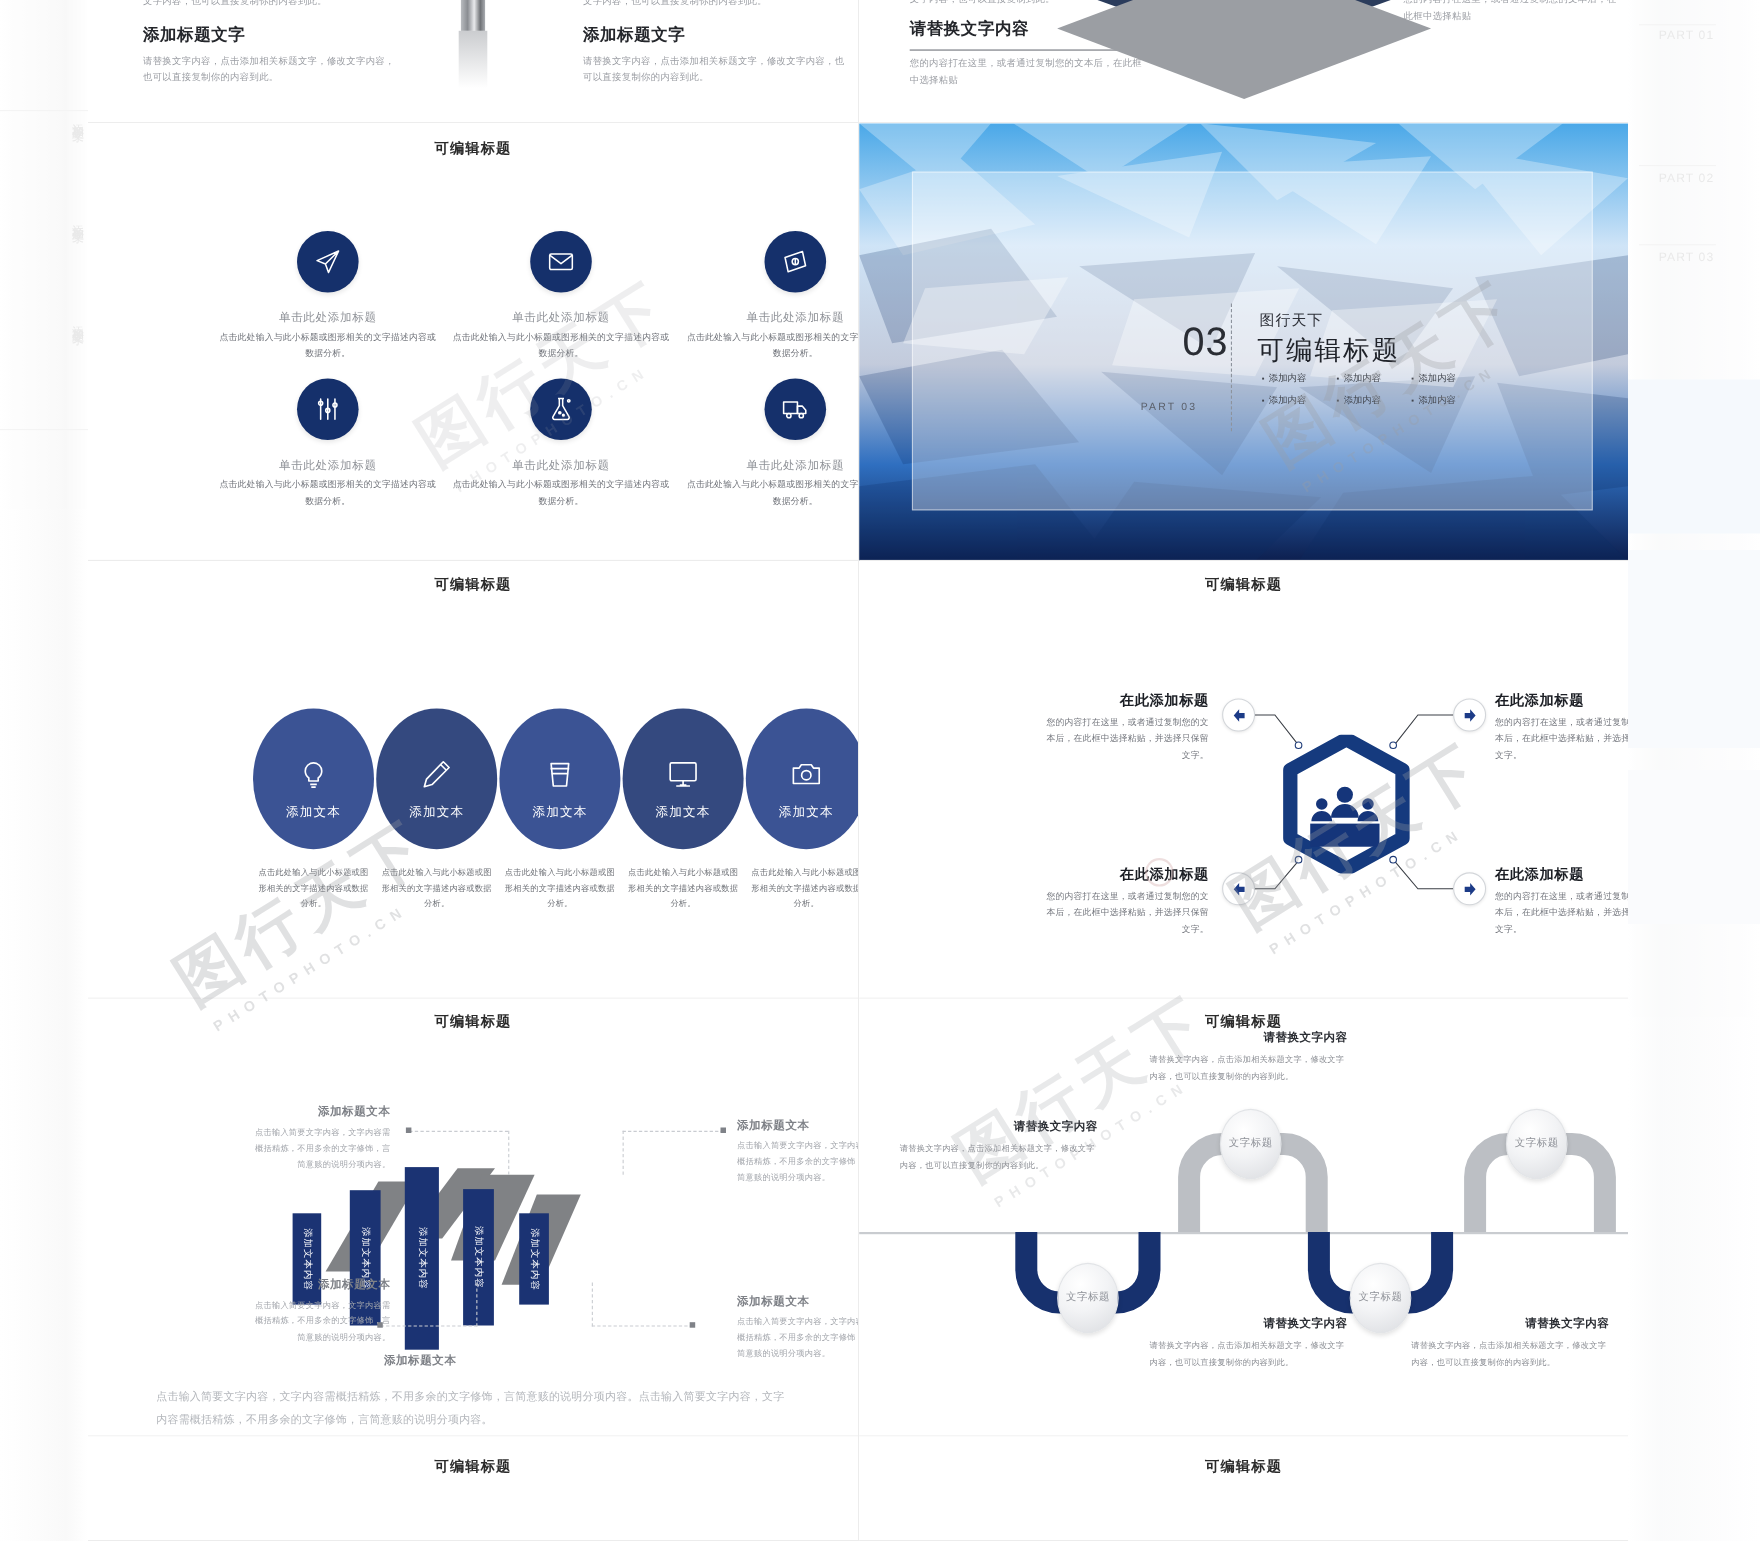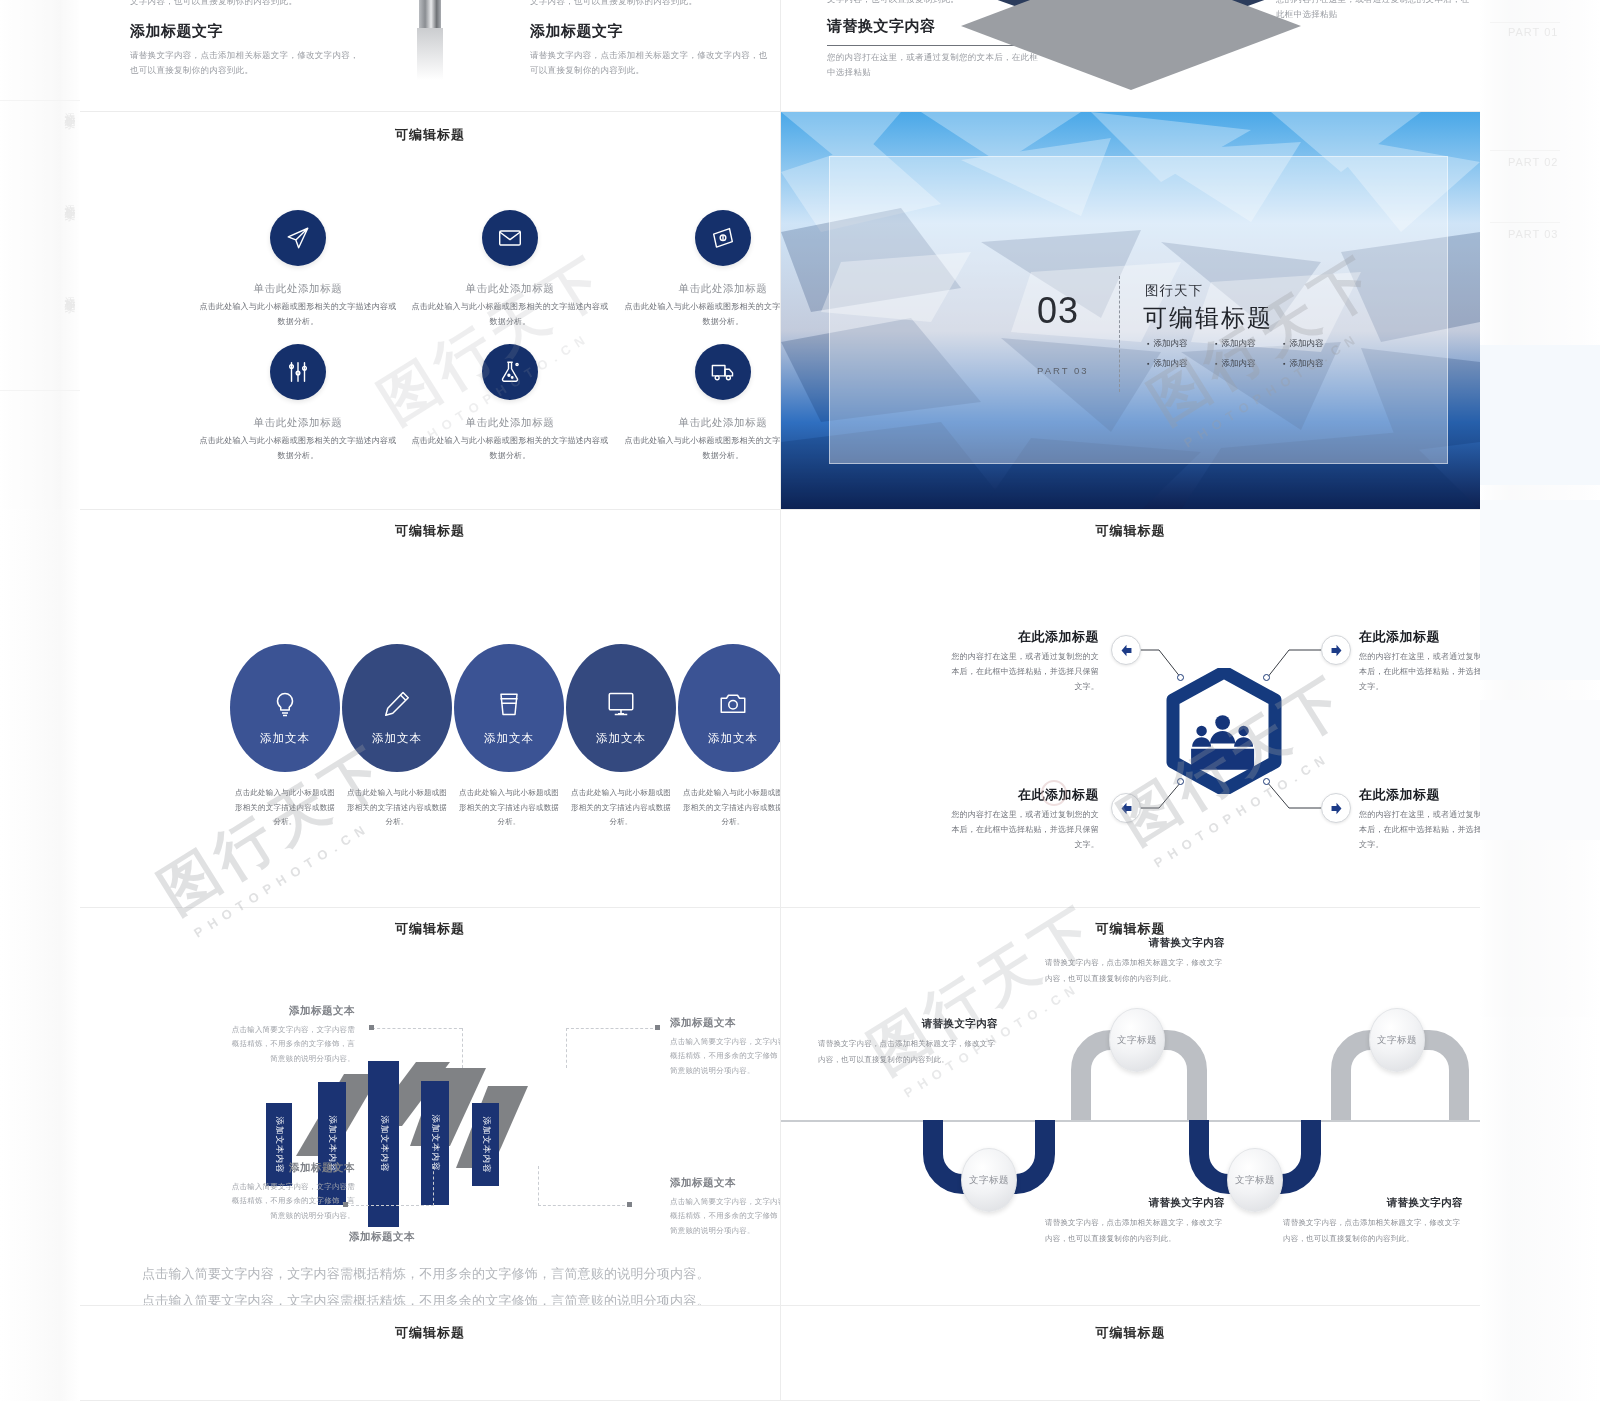--- a/index.html
+++ b/index.html
@@ -56,21 +56,21 @@
   .ic-circle svg { width:26px; height:26px; }
   .ic-head { position:absolute; width:200px; text-align:center;
     font-size:10.5px; color:#8e9197; letter-spacing:.6px; }
   .ic-desc { position:absolute; width:200px; text-align:center;
     font-size:8px; color:#6d7077; line-height:1.85; letter-spacing:.2px; }
 
   
   .sec03 { position:absolute; inset:0; overflow:hidden; }
   .sec-inner { position:absolute; background:rgba(255,255,255,.34);
     border:1px solid rgba(255,255,255,.5); }
-  .sec-num { position:absolute; font-size:36px; color:#2a2d34; font-weight:300; letter-spacing:1px;}
+  .sec-num { position:absolute; font-size:36px; color:#2a2d34; font-weight:300; letter-spacing:1px;margin-left:38px;}
   .sec-part { position:absolute; font-size:9.5px; color:#5a5f69; letter-spacing:2px; }
   .sec-div { position:absolute; width:0; border-left:1px dashed #8d939d; }
   .sec-sub { position:absolute; font-size:13.5px; color:#2d3038; letter-spacing:1px; }
   .sec-big { position:absolute; font-size:24px; color:#20232a; letter-spacing:2px; }
   .bullets { position:absolute; display:grid; grid-template-columns:repeat(3,68px);
     grid-auto-rows:20px; column-gap:0; }
   .bullet { font-size:8.5px; color:#3d4插250; color:#41454d; white-space:nowrap; }
   .bullet::before{ content:"▪"; color:#41454d; margin-right:4px; font-size:7px; }
 
   
@@ -98,21 +98,21 @@
   .zz-bar span{ position:absolute; left:50%; top:50%;
     transform:translate(-50%,-50%) rotate(90deg);
     color:#fff; font-size:8.5px; white-space:nowrap; letter-spacing:1px; }
   .zz-h{ position:absolute; width:130px; font-size:10.5px; font-weight:700; color:#7e8187; letter-spacing:.5px; }
   .zz-p{ position:absolute; width:130px; font-size:7.5px; color:#a2a5ab; line-height:1.9; letter-spacing:.2px; }
   .zz-h.l,.zz-p.l{ text-align:right; }
   .zz-h.r,.zz-p.r{ text-align:left; }
   .zz-dash{ position:absolute; border-top:1px dashed #c9ccd1; }
   .zz-dashv{ position:absolute; border-left:1px dashed #c9ccd1; }
   .zz-sq{ position:absolute; width:5px; height:5px; background:#7f8288; }
-  .zz-foot{ position:absolute; font-size:13px; color:#b3b6bb; line-height:2.1; letter-spacing:.2px; }
+  .zz-foot{ position:absolute; font-size:10px; color:#b3b6bb; line-height:2.1; letter-spacing:.2px; }
   .zz-bottom-h{ position:absolute; width:160px; text-align:center;
     font-size:10.5px; font-weight:700; color:#7e8187; letter-spacing:.5px; }
 
   
   .road-line{ position:absolute; height:2px; background:#c9ccd0; }
   .tl-ball{ position:absolute; width:56px; height:64px; border-radius:50%;
     background:radial-gradient(circle at 38% 30%, #ffffff 0%, #f2f3f5 45%, #d9dbdf 100%);
     border:1px solid #e2e4e7; display:flex; flex-direction:row;
     align-items:center; justify-content:center; line-height:1.25;
     box-shadow:0 2px 5px rgba(0,0,0,.12); }

